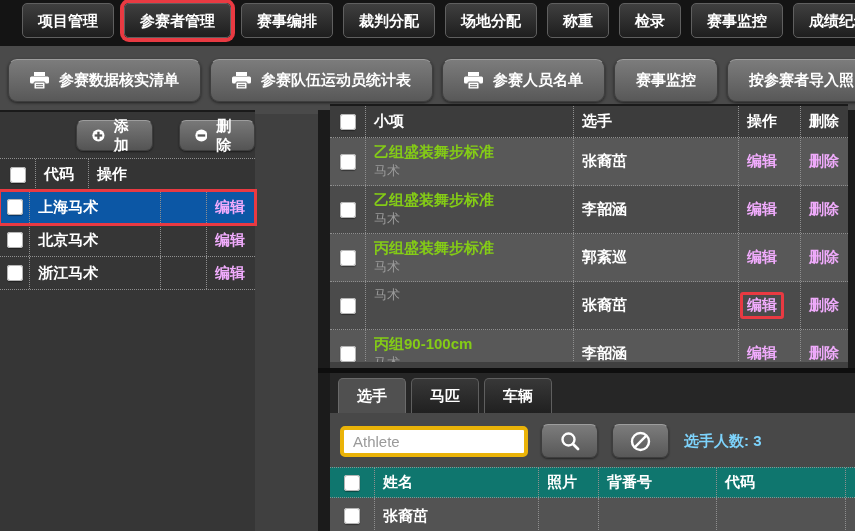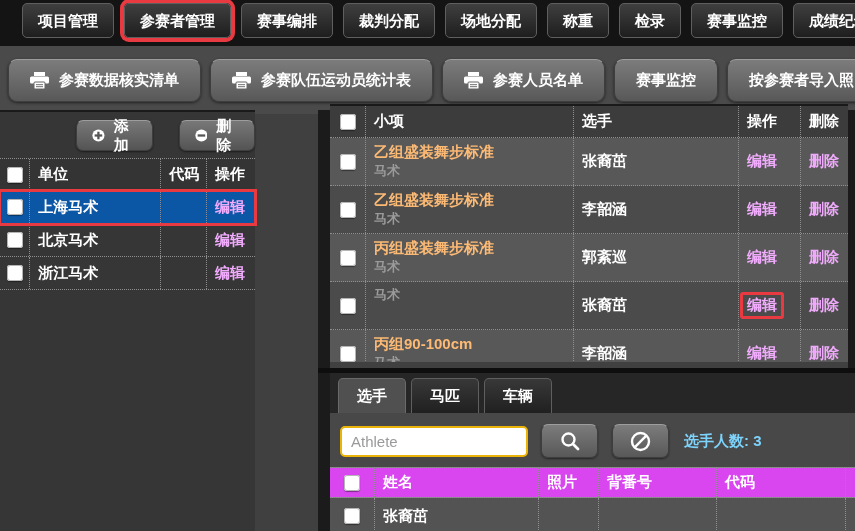--- a/index.html
+++ b/index.html
@@ -57,43 +57,43 @@
   .rt-head { display:flex; align-items:center; height:32px; background:#3c3c3c;
     border-bottom:1px dotted #8f8f8f; }
   .rt-row { display:flex; align-items:center; height:48px; border-bottom:1px dotted #8f8f8f; }
   .rt-row.odd { background:#585858; }
   .rt-row.even { background:#4b4b4b; }
   .r-cb { width:35px; justify-content:center; padding-left:0; }
   .r-event { width:208px; display:block; padding-top:4px; }
   .r-athlete { width:165px; }
   .r-op { width:62px; }
   .r-del { width:48px; }
-  .ev-main { display:block; color:#fdba74; font-weight:bold; font-size:15px; line-height:20px; white-space:nowrap; }
-  .ev-sub { display:block; color:#9b9b9b; font-weight:bold; font-size:13px; line-height:17px; }
+  .ev-main { display:block; color:#84cc16; font-weight:bold; font-size:15px; line-height:20px; white-space:nowrap; }
+  .ev-sub { display:block; color:#9b9b9b; font-weight:normal; font-size:13px; line-height:17px; }
   .redbox-inline { display:inline-block; border:3px solid #e93a42; border-radius:3px;
     padding:1px 4px; margin-left:-7px; }
 
   
   .bp-topline { left:318px; top:368px; width:537px; height:5px; background:#0e0e0e; z-index:7; }
   .bottom-panel { left:330px; top:373px; width:525px; height:158px; background:#484848; z-index:5; }
   .bp-tabs { display:flex; gap:5px; padding:5px 0 0 8px; height:40px; background:#262626; }
   .bp-tab { height:35px; line-height:33px; padding:0 18px; border-radius:5px 5px 0 0;
     color:#fff; font-weight:bold; font-size:15px;
     background:linear-gradient(#383838,#202020); border:1px solid #5f5f5f; border-bottom:none; }
   .bp-tab.active { background:#505050; border-color:#6a6a6a; }
   .bp-search { display:flex; align-items:center; gap:13px; padding:11px 0 9px 10px; background:#484848; }
-  .search-input { width:188px; height:31px; border:2px solid #eab308; border-radius:5px;
+  .search-input { width:188px; height:31px; border:4px solid #eab308; border-radius:5px;
     padding:0 9px; font-size:15px; color:#333; background:#fff; outline:none; }
   .search-input::placeholder { color:#9a9a9a; }
   .icon-btn { width:57px; height:34px; display:flex; align-items:center; justify-content:center;
     background:linear-gradient(#7c7c7c,#585858); border:1px solid #3e3e3e; border-top-color:#9d9d9d;
     border-radius:7px; box-shadow:0 1px 2px rgba(0,0,0,.5); }
   .icon-btn + .icon-btn { margin-left:1px; }
   .count-label { color:#7dd3fc; font-weight:bold; font-size:15px; margin-left:2px; }
-  .bp-head { display:flex; align-items:center; height:31px; background:#d946ef;
+  .bp-head { display:flex; align-items:center; height:31px; background:#0f766e;
     border-top:1px dotted #8f8f8f; border-bottom:1px dotted #8f8f8f; }
   .bp-row { display:flex; align-items:center; height:36px; background:#535353; }
   .b-cb { width:44px; justify-content:center; padding-left:0; }
   .b-name { width:164px; }
   .b-photo { width:60px; }
   .b-bib { width:118px; }
   .b-code { width:129px; }
   .b-extra { width:10px; padding-left:4px; border-left:1px dotted #8f8f8f; }
 </style>
 </head>
@@ -167,21 +167,20 @@
         <rect x="3.5" y="7" width="10" height="3" fill="#555"></rect>
       </svg>
       <span>删除</span>
     </div>
   </div>
 
   <div class="row lp-head">
     <div class="cell c-cb">
         <span class="cb"></span>
       </div>
-    <div class="cell c-unit">单位</div>
     <div class="cell c-code">代码</div>
     <div class="cell c-op">操作</div>
   </div>
 
   <div class="row selected">
     <div class="cell c-cb">
         <span class="cb"></span>
       </div>
     <div class="cell c-unit">上海马术</div>
     <div class="cell c-code"></div>

